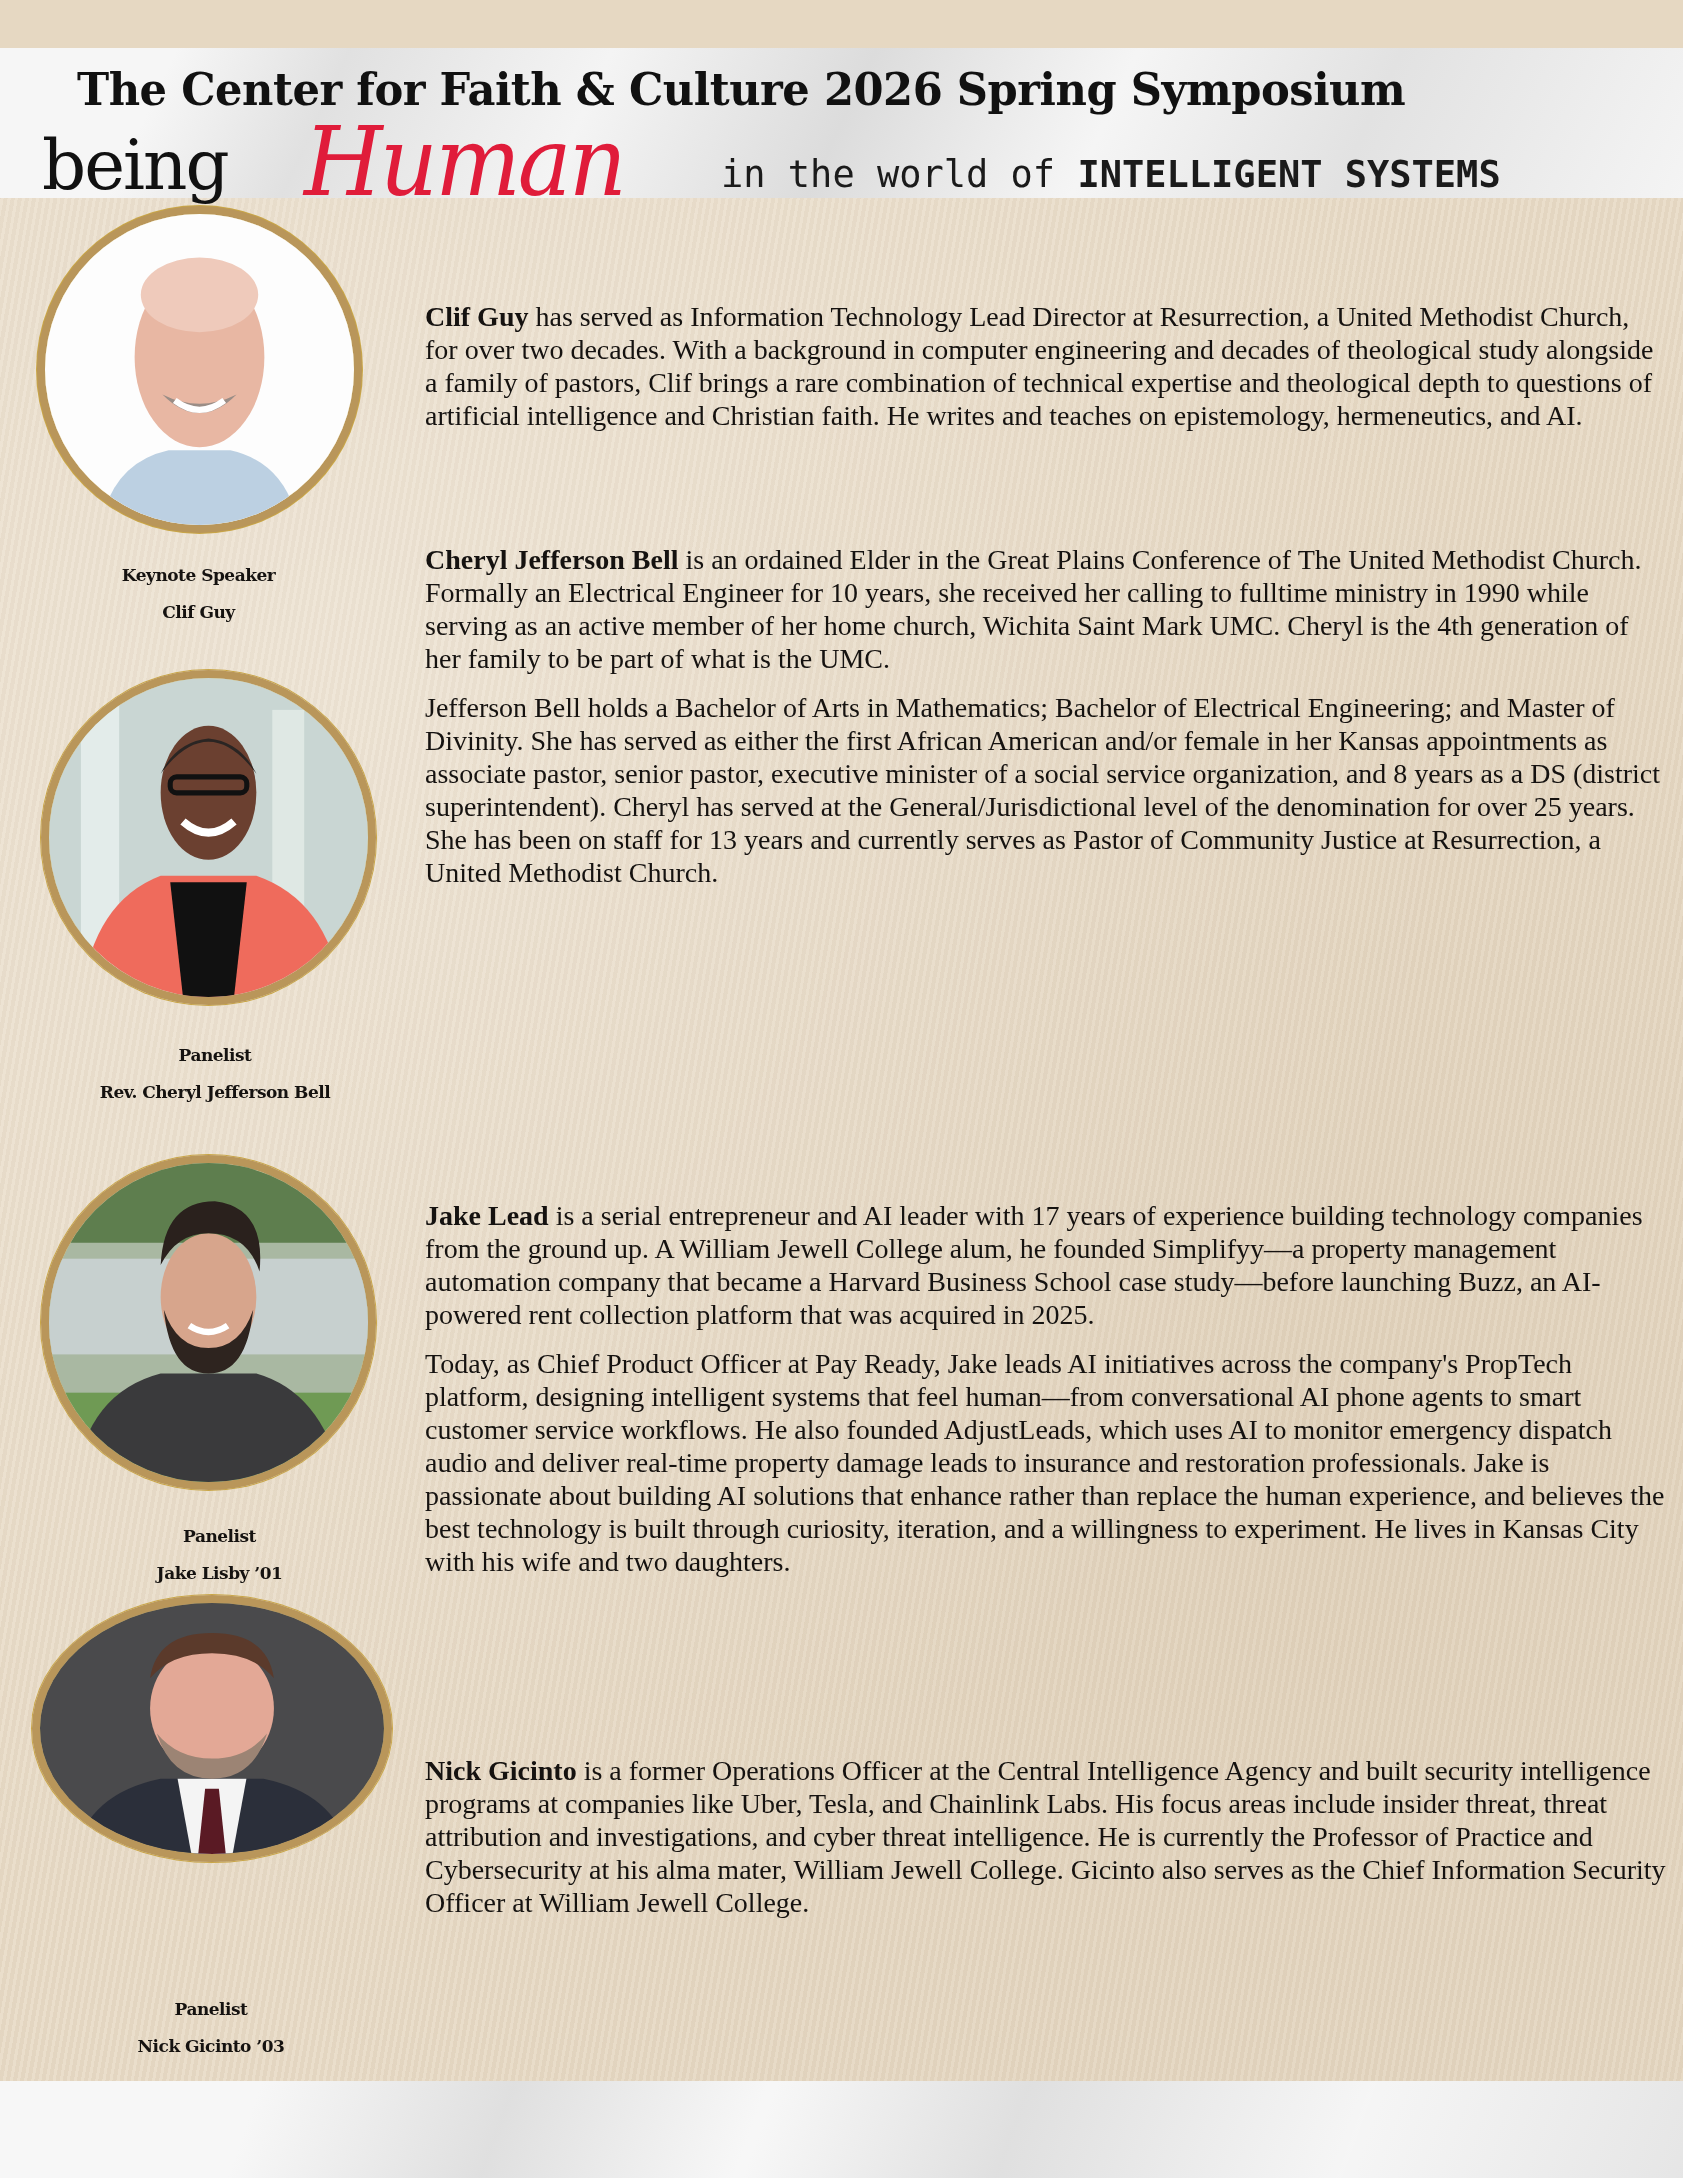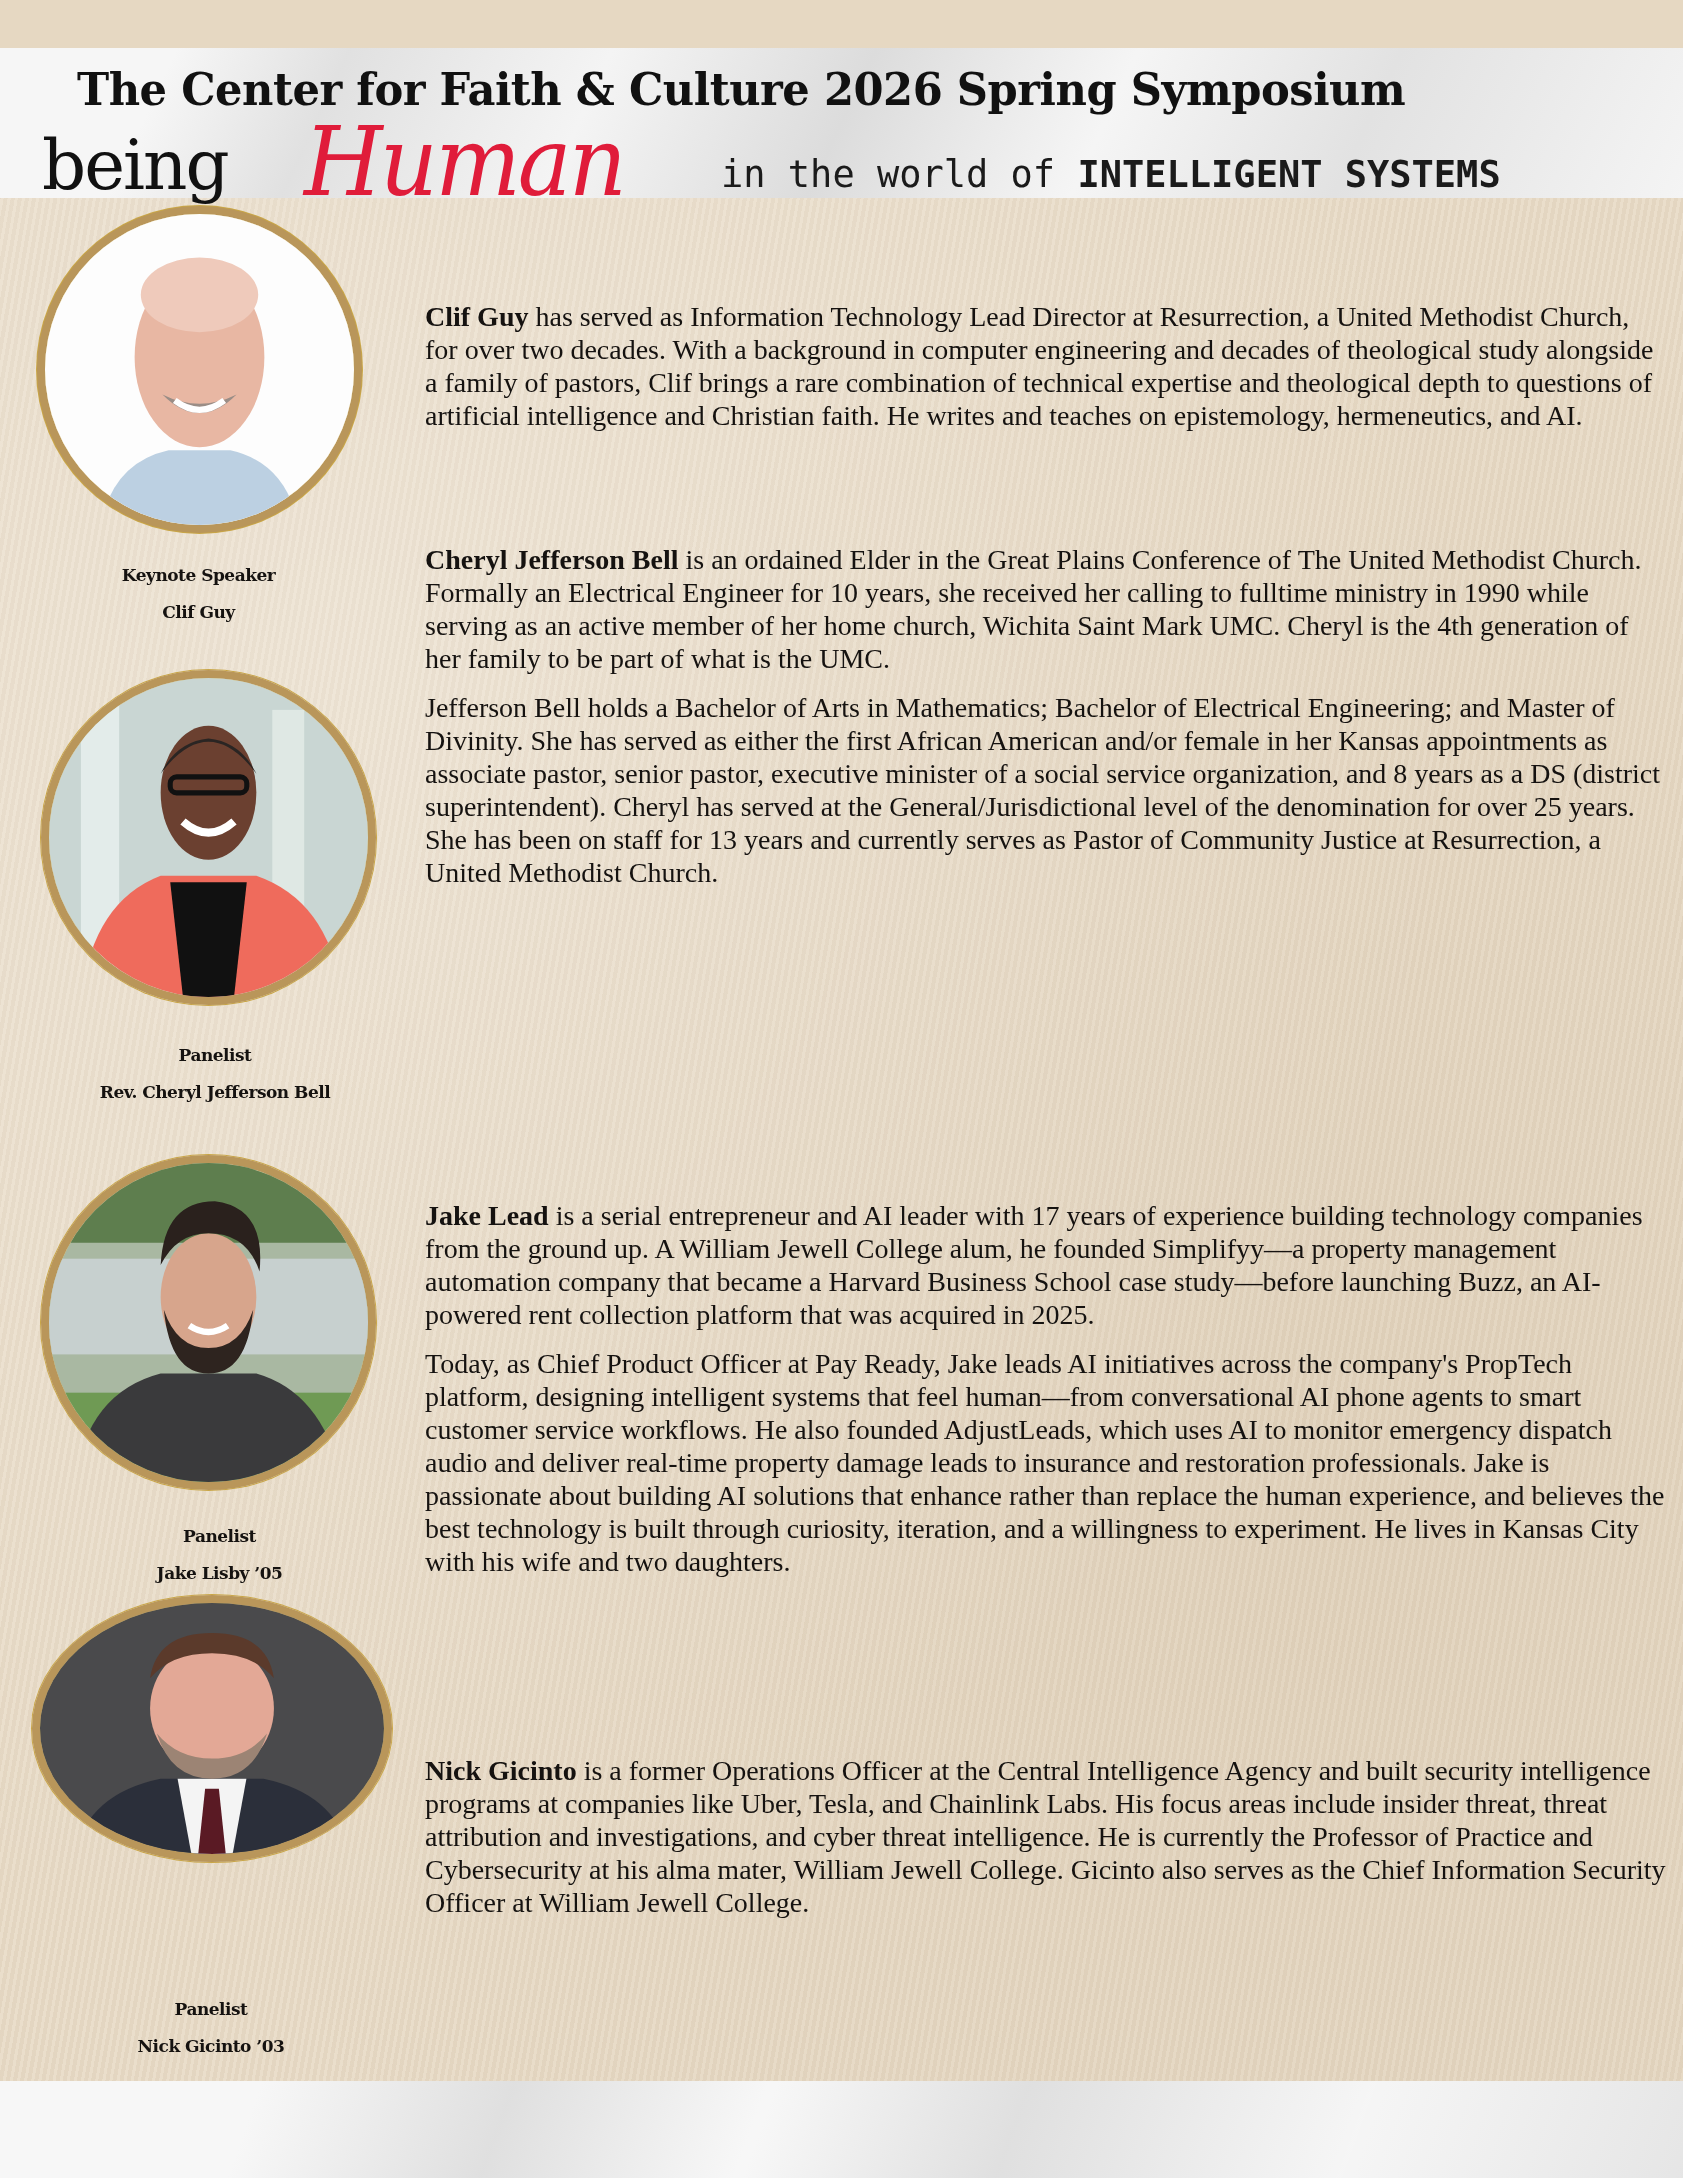--- a/index.html
+++ b/index.html
@@ -126,21 +126,21 @@
     <rect y="72" width="100" height="28" fill="#6f9a54"></rect>
     <path d="M8 100 Q12 72 35 66 L65 66 Q86 72 92 100 Z" fill="#3a3a3c"></path>
     <ellipse cx="50" cy="42" rx="15" ry="20" fill="#d7a58c"></ellipse>
     <path d="M35 32 Q36 12 52 12 Q68 14 66 34 Q62 22 50 22 Q40 22 35 32 Z" fill="#2a211d"></path>
     <path d="M36 46 Q38 66 50 66 Q62 66 64 46 Q60 58 50 58 Q40 58 36 46 Z" fill="#2e241f"></path>
     <path d="M44 51 Q50 55 56 51" stroke="#fff" stroke-width="2" fill="none"></path>
   </svg>
 </div>
 <div class="caption" style="left:61px; top:1518px; width:317px;">
   <div>Panelist</div>
-  <div>Jake Lisby ’05</div>
+  <div>Jake Lisby ’01</div>
 </div>
 <div class="bio" style="top:1199px;">
   <p><b>Jake Lead</b><span> is a serial entrepreneur and AI leader with 17 years of experience building technology companies from the ground up. A William Jewell College alum, he founded Simplifyy—a property management automation company that became a Harvard Business School case study—before launching Buzz, an AI-powered rent collection platform that was acquired in 2025.</span></p>
   <p>Today, as Chief Product Officer at Pay Ready, Jake leads AI initiatives across the company's PropTech platform, designing intelligent systems that feel human—from conversational AI phone agents to smart customer service workflows. He also founded AdjustLeads, which uses AI to monitor emergency dispatch audio and deliver real-time property damage leads to insurance and restoration professionals. Jake is passionate about building AI solutions that enhance rather than replace the human experience, and believes the best technology is built through curiosity, iteration, and a willingness to experiment. He lives in Kansas City with his wife and two daughters.</p>
 </div>
 
 <div class="portrait" style="left:32px; top:1595px; width:360px; height:267px;">
   <svg viewBox="0 0 100 100" preserveAspectRatio="none">
     <rect width="100" height="100" fill="#4a4a4c"></rect>
     <path d="M10 100 Q14 76 35 70 L65 70 Q86 76 90 100 Z" fill="#2b2f3a"></path>

